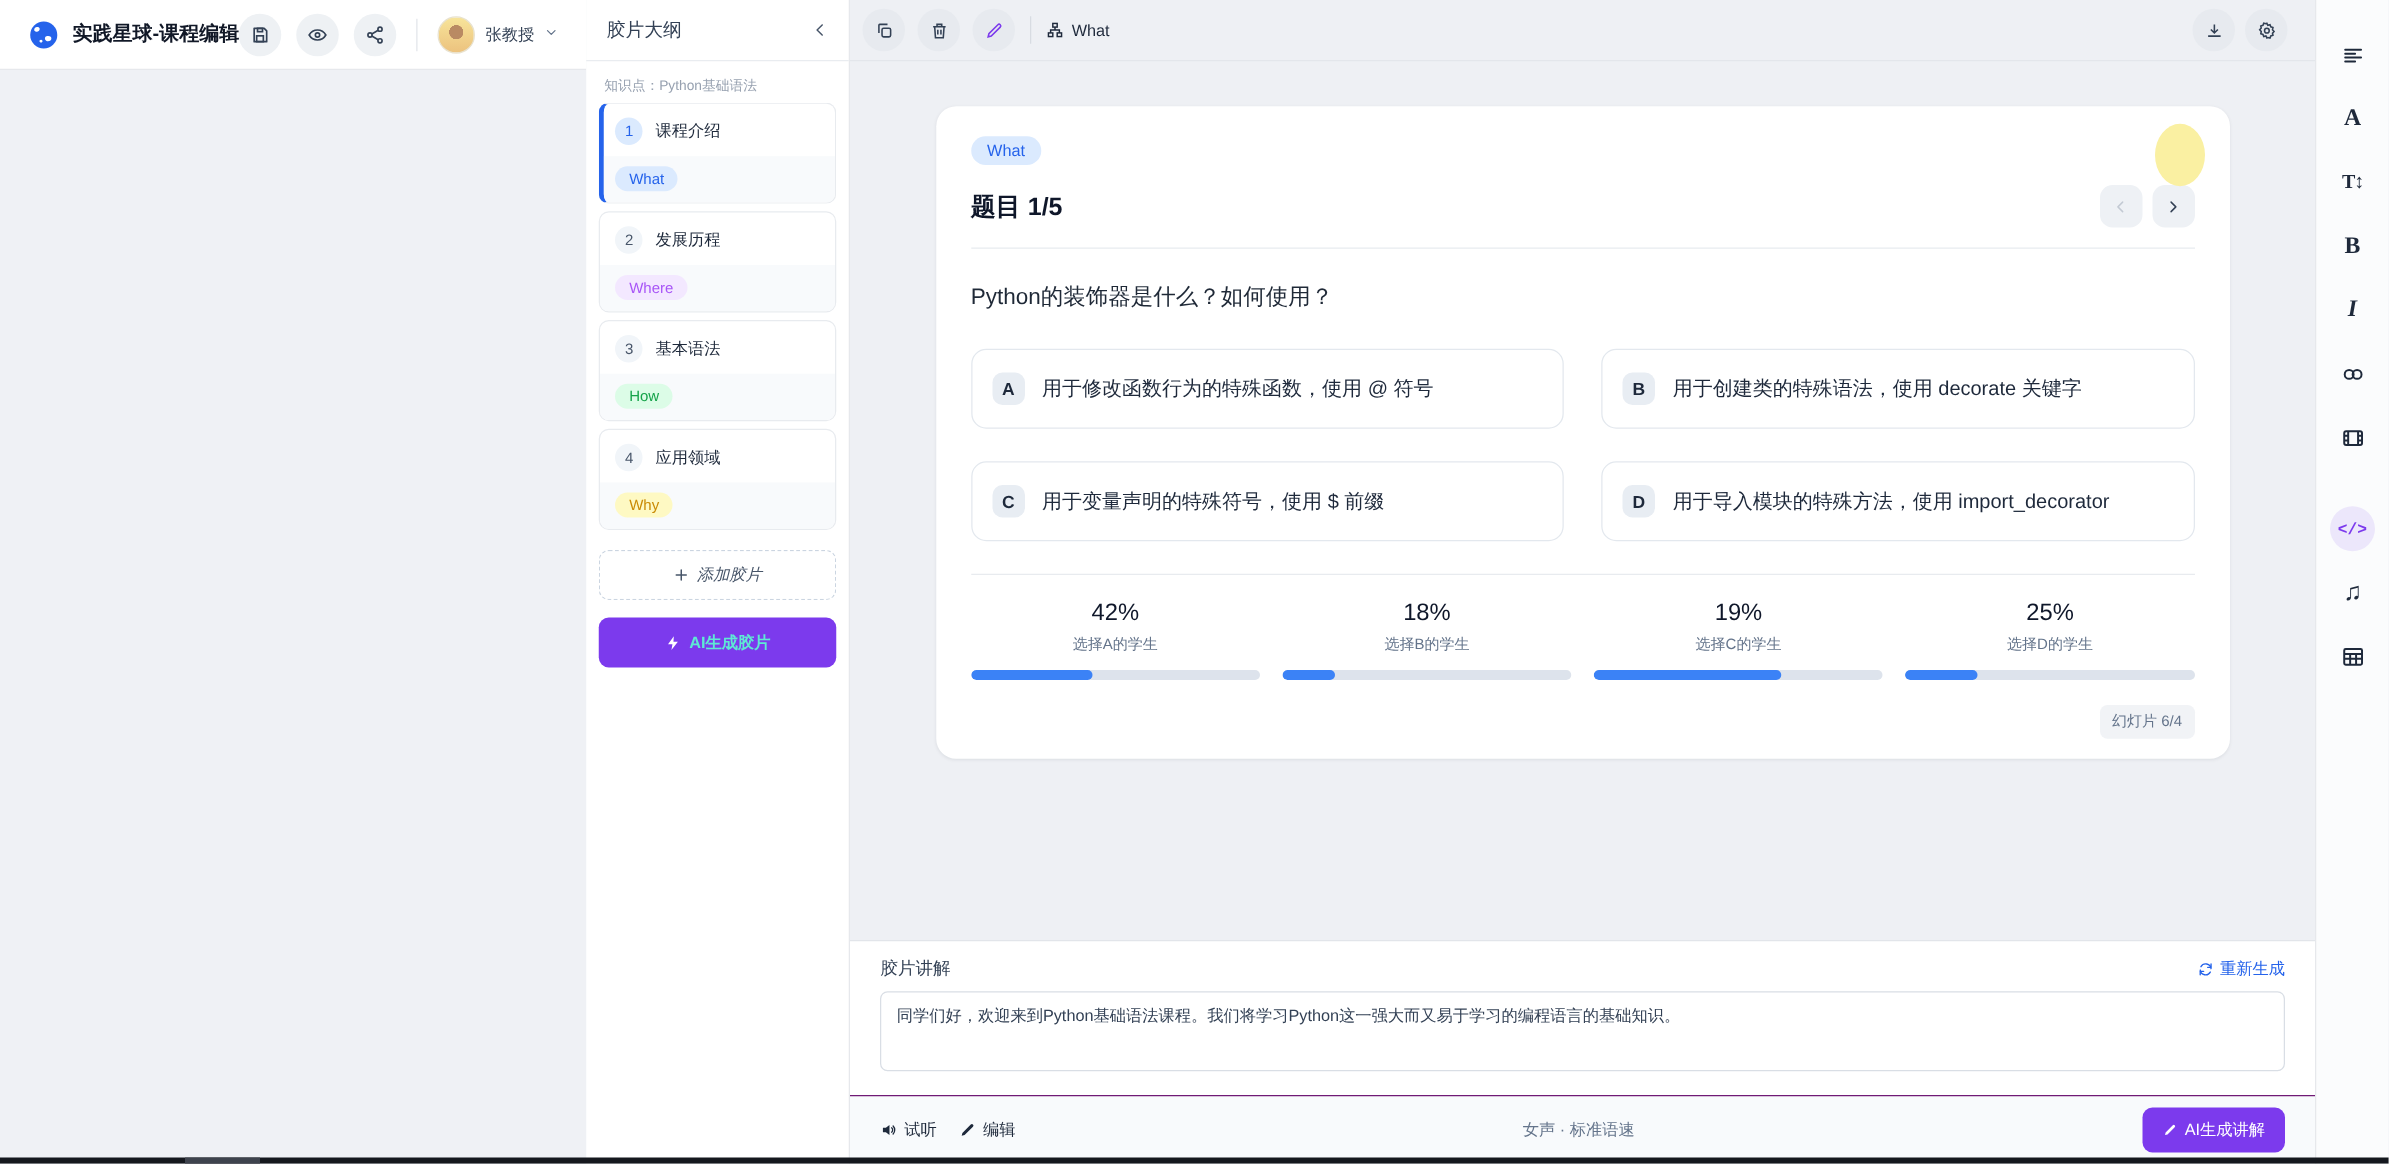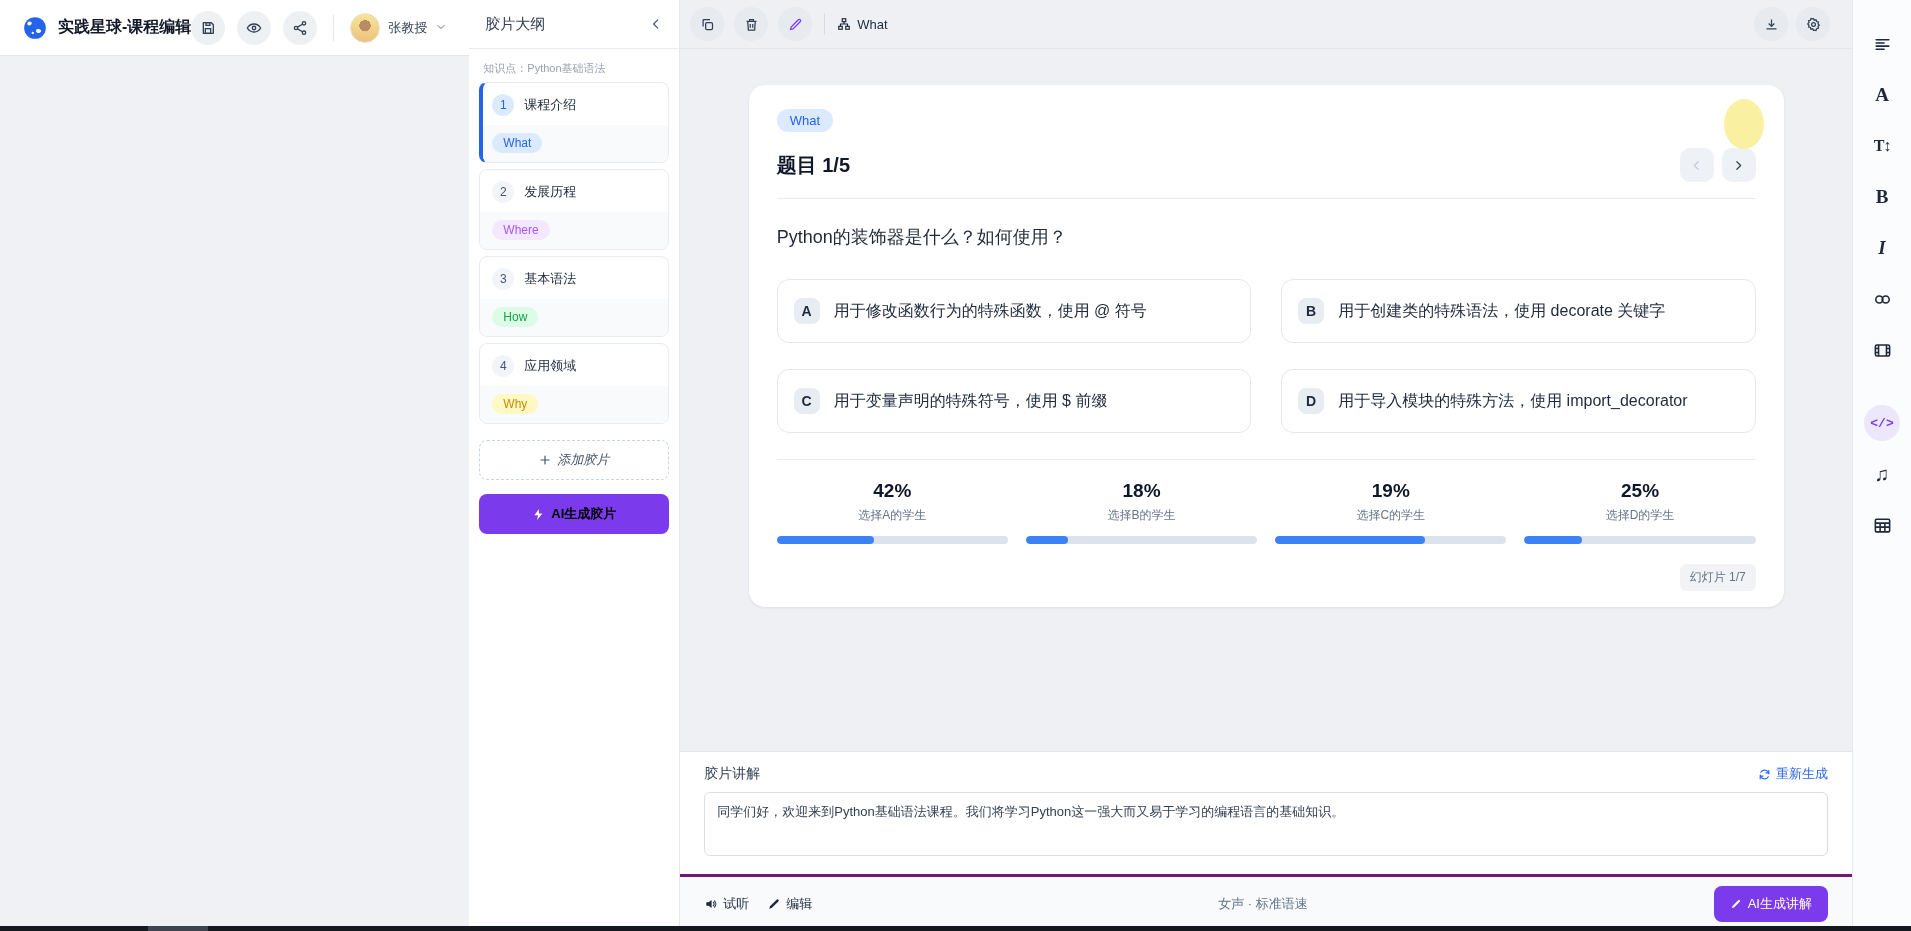--- a/index.html
+++ b/index.html
@@ -37,21 +37,21 @@
   .si-top { display:flex; align-items:center; gap:10px; padding:11px 12px 9px; }
   .slide-item.active .si-top { padding-left:9px; }
   .si-num { width:22px; height:22px; border-radius:50%; background:#f1f5f9; color:#475569; font-size:12px; display:flex; align-items:center; justify-content:center; flex-shrink:0; }
   .slide-item.active .si-num { background:#dbeafe; color:#2563eb; }
   .si-label { font-size:13px; color:#1e293b; }
   .si-tagrow { background:#f8fafc; padding:8px 12px 9px; }
   .slide-item.active .si-tagrow { padding-left:9px; }
   .tag { display:inline-block; font-size:12px; padding:3px 11px; border-radius:999px; }
   .add-slide { margin:10px 10px 0; border:1px dashed #cbd5e1; background:#fff; border-radius:8px; padding:10px; width:calc(100% - 20px); text-align:center; font-size:13px; color:#475569; cursor:pointer; display:flex; align-items:center; justify-content:center; gap:6px;font-style:italic; }
   .add-slide svg { width:12px; height:12px; stroke:#475569; stroke-width:2; }
-  .ai-slide-btn { margin:14px 10px 0; background:#7c3aed; border:none; border-radius:8px; padding:11px; width:calc(100% - 20px); color:#000000; font-size:13px; font-weight:bold; cursor:pointer; display:flex; align-items:center; justify-content:center; gap:6px; }
+  .ai-slide-btn { margin:14px 10px 0; background:#7c3aed; border:none; border-radius:8px; padding:11px; width:calc(100% - 20px); color:#5eead4; font-size:13px; font-weight:bold; cursor:pointer; display:flex; align-items:center; justify-content:center; gap:6px; }
   .ai-slide-btn svg { width:13px; height:13px; fill:#fff; }
 
   
   .main { flex:1; display:flex; flex-direction:column; min-width:0; background:#eef0f4; }
   .canvas-toolbar { height:49px; border-bottom:1px solid #e3e6eb; display:flex; align-items:center; padding:0 22px 0 10px; gap:10px; flex-shrink:0; }
   .tool-circle { width:34px; height:34px; border-radius:50%; background:#e7eaef; border:none; display:flex; align-items:center; justify-content:center; cursor:pointer; }
   .tool-circle svg { width:15px; height:15px; stroke:#334155; fill:none; stroke-width:2; }
   .tool-circle.purple svg { stroke:#7c3aed; }
   .tb-divider { width:1px; height:22px; background:#d8dce2; margin:0 2px; }
   .slide-type { display:flex; align-items:center; gap:6px; font-size:13px; color:#1e293b; }
@@ -72,36 +72,36 @@
   .nav-btn.next svg { stroke:#334155; }
   .card-hr { border:none; border-top:1px solid #e8ebef; margin:16px 0 0; }
   .question { font-size:18px; color:#1f2937; margin:26px 0 30px; }
   .opt-grid { display:grid; grid-template-columns:1fr 1fr; gap:26px 30px; }
   .opt { border:1px solid #e3e8ee; border-radius:12px; padding:18px 16px; display:flex; align-items:center; gap:14px; background:#fff; cursor:pointer; }
   .opt-letter { width:26px; height:26px; border-radius:8px; background:#e8edf3; font-size:14px; font-weight:bold; color:#1e293b; display:flex; align-items:center; justify-content:center; flex-shrink:0; }
   .opt-text { font-size:16px; color:#1e293b; }
   .stats-hr { border:none; border-top:1px solid #e8ebef; margin:26px 0 20px; }
   .stats { display:grid; grid-template-columns:repeat(4,1fr); gap:0 18px; }
   .stat { text-align:center; }
-  .stat-pct { font-size:19px; font-weight:bold; color:#0f172a; }
+  .stat-pct { font-size:19px; font-weight:normal; color:#0f172a; }
   .stat-label { font-size:12px; color:#64748b; margin:5px 0 12px; }
   .bar-track { height:8px; border-radius:4px; background:#dde3ec; overflow:hidden; }
   .bar-fill { height:100%; border-radius:4px; background:#3b82f6; }
   .page-ind-row { display:flex; justify-content:flex-end; margin-top:20px; }
   .page-ind { background:#f1f3f6; border-radius:6px; padding:5px 10px; font-size:12px; color:#64748b; }
 
   
   .narr { background:#fff; border-top:1px solid #e2e5ea; flex-shrink:0; }
   .narr-head { display:flex; align-items:center; justify-content:space-between; padding:13px 24px 9px; }
   .narr-title { font-size:14px; color:#334155; }
   .regen { display:flex; align-items:center; gap:5px; font-size:13px; color:#2563eb; background:none; border:none; cursor:pointer; }
   .regen svg { width:13px; height:13px; stroke:#2563eb; fill:none; stroke-width:2; }
   .narr-body { padding:0 24px 14px; }
   .narr-input { width:100%; height:64px; border:1px solid #d9dee5; border-radius:6px; padding:10px 12px; font-size:13px; color:#334155; font-family:inherit; resize:none; outline:none; }
-  .narr-foot { border-top:3px solid #701a75; background:#f8fafc; padding:9px 24px; display:flex; align-items:center; }
+  .narr-foot { border-top:1px solid #701a75; background:#f8fafc; padding:9px 24px; display:flex; align-items:center; }
   .nf-left { display:flex; align-items:center; gap:18px; }
   .nf-btn { display:flex; align-items:center; gap:5px; background:none; border:none; font-size:13px; color:#1e293b; cursor:pointer; }
   .nf-btn svg { width:14px; height:14px; fill:#1e293b; }
   .nf-voice { flex:1; text-align:center; font-size:13px; color:#64748b; }
   .ai-narr-btn { background:#7c3aed; border:none; border-radius:8px; color:#fff; font-size:13px; padding:9px 16px; display:flex; align-items:center; gap:6px; cursor:pointer; }
   .ai-narr-btn svg { width:12px; height:12px; fill:#fff; }
 
   
   .rail { width:59px; background:#fbfcfd; border-left:1px solid #e6e8ec; display:flex; flex-direction:column; align-items:center; padding-top:26px; gap:15px; flex-shrink:0; }
   .rail-ic { width:36px; height:36px; display:flex; align-items:center; justify-content:center; border-radius:50%; cursor:pointer; color:#1e293b; }
@@ -351,21 +351,21 @@
             <div class="stat">
               <div class="stat-pct">25%</div>
               <div class="stat-label">选择D的学生</div>
               <div class="bar-track">
                   <div class="bar-fill" style="width: 25%;"></div>
                 </div>
             </div>
           </div>
 
           <div class="page-ind-row">
-            <span class="page-ind">幻灯片 1/7</span>
+            <span class="page-ind">幻灯片 6/4</span>
           </div>
         </div>
       </div>
 
       <div class="narr">
         <div class="narr-head">
           <span class="narr-title">胶片讲解</span>
           <button class="regen">
             <svg viewBox="0 0 24 24">
                 <path d="M20 11a8 8 0 0 0-14.9-3M4 13a8 8 0 0 0 14.9 3" stroke-linecap="round"></path>

